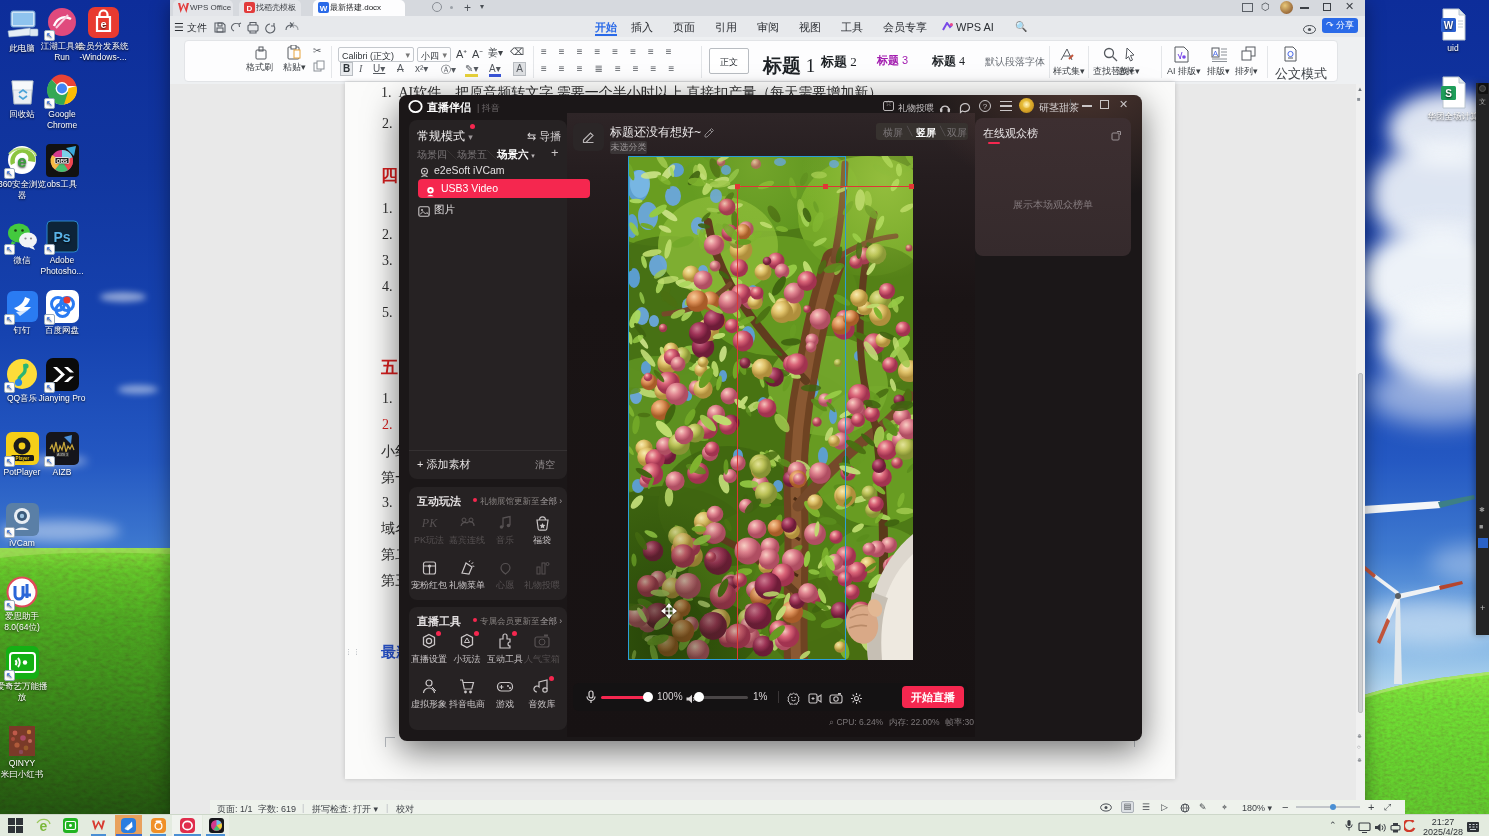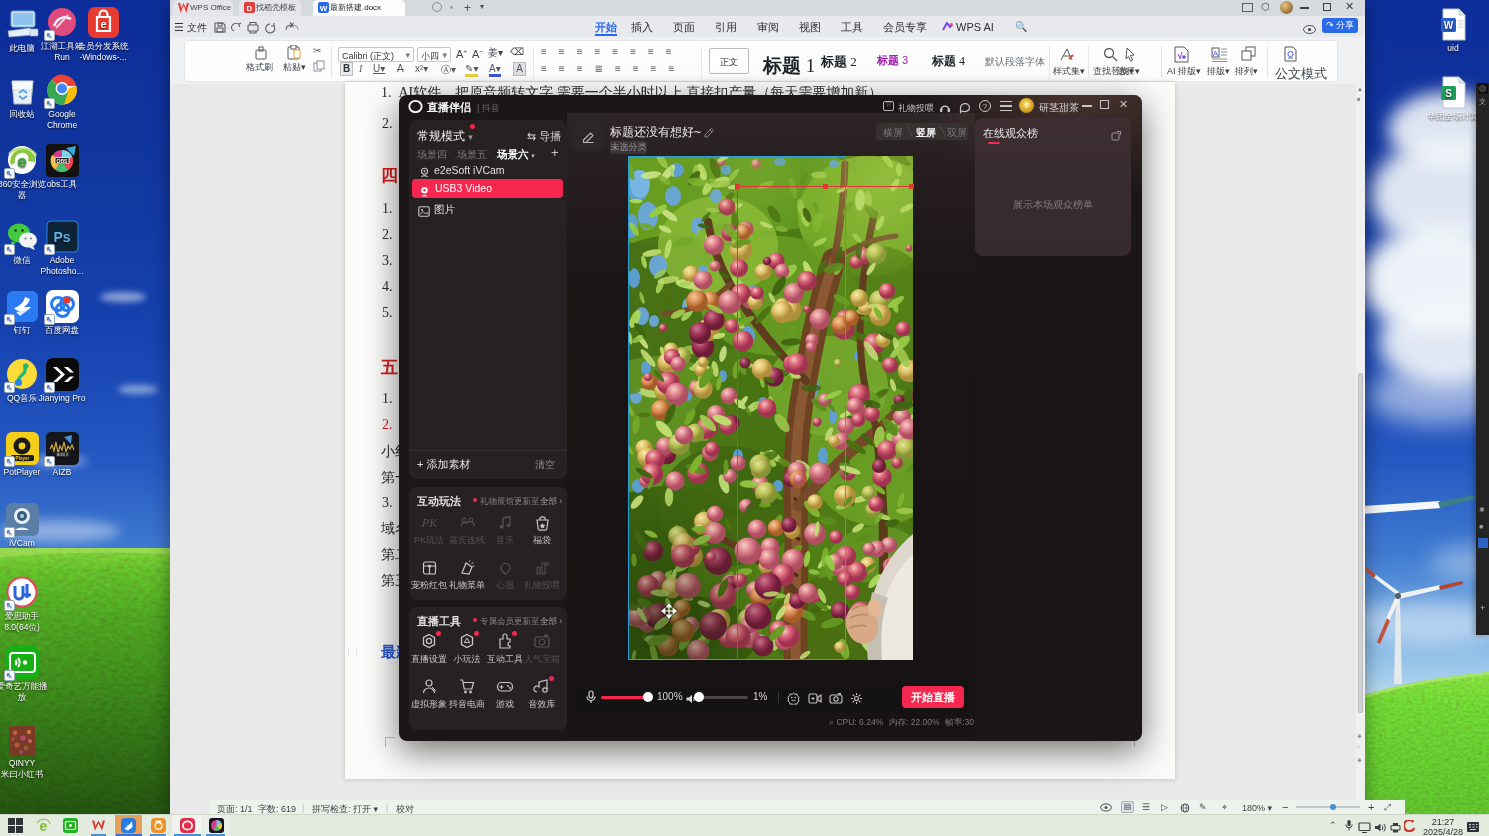--- a/index.html
+++ b/index.html
@@ -512,21 +512,21 @@
       <div class="abs" style="left:61px;top:4px;width:5px;height:5px;border-radius:50%;background:#f5274f;"></div>
       <div class="abs" style="left:118px;top:9px;font-size:11px;color:#d9d5d6;">⇆ 导播</div>
       <div class="abs" style="left:8px;top:28px;font-size:10px;color:#7c7779;white-space:nowrap;">场景四<span style="color:#55504f;">╲</span>场景五<span style="color:#55504f;">╲</span><b style="color:#fff;font-size:10.5px;">场景六</b> <span style="font-size:7px;color:#b9b5b6;">▾</span></div>
       <div class="abs" style="left:142px;top:25px;font-size:13px;color:#c9c5c6;">+</div>
       <div class="abs" style="left:10px;top:44px;width:11px;height:11px;"><svg width="11" height="11" viewBox="0 0 11 11">
             <circle cx="5.5" cy="4.2" r="3" fill="none" stroke="#c9c5c6" stroke-width="1.1"></circle>
             <circle cx="5.5" cy="4.2" r="1" fill="#c9c5c6"></circle>
             <path d="M2.5 10 a3.4 2.6 0 0 1 6 0" fill="none" stroke="#c9c5c6" stroke-width="1.1"></path>
           </svg></div>
       <div class="abs" style="left:25px;top:44px;font-size:10.5px;color:#e2dfe0;">e2eSoft iVCam</div>
-      <div class="abs" style="left:3px;top:59px;width:151px;height:19px;background:#f5274f;border-radius:4px;">
+      <div class="abs" style="left:9px;top:59px;width:172px;height:19px;background:#f5274f;border-radius:4px;">
         <span class="abs" style="left:7px;top:4px;"><svg width="11" height="11" viewBox="0 0 11 11">
               <circle cx="5.5" cy="4.2" r="3.2" fill="#fff"></circle>
               <circle cx="5.5" cy="4.2" r="1.2" fill="#f5274f"></circle>
               <path d="M2.3 10.2 a3.6 2.8 0 0 1 6.4 0 Z" fill="#fff"></path>
             </svg></span>
         <span class="abs" style="left:23px;top:3px;font-size:10.5px;color:#fff;">USB3 Video</span>
       </div>
       <div class="abs" style="left:9px;top:83px;width:12px;height:11px;"><svg width="12" height="11" viewBox="0 0 12 11">
             <rect x=".8" y=".8" width="10.4" height="9.4" rx="1.5" fill="none" stroke="#c9c5c6" stroke-width="1.1"></rect>
             <circle cx="4" cy="4" r="1" fill="#c9c5c6"></circle>

